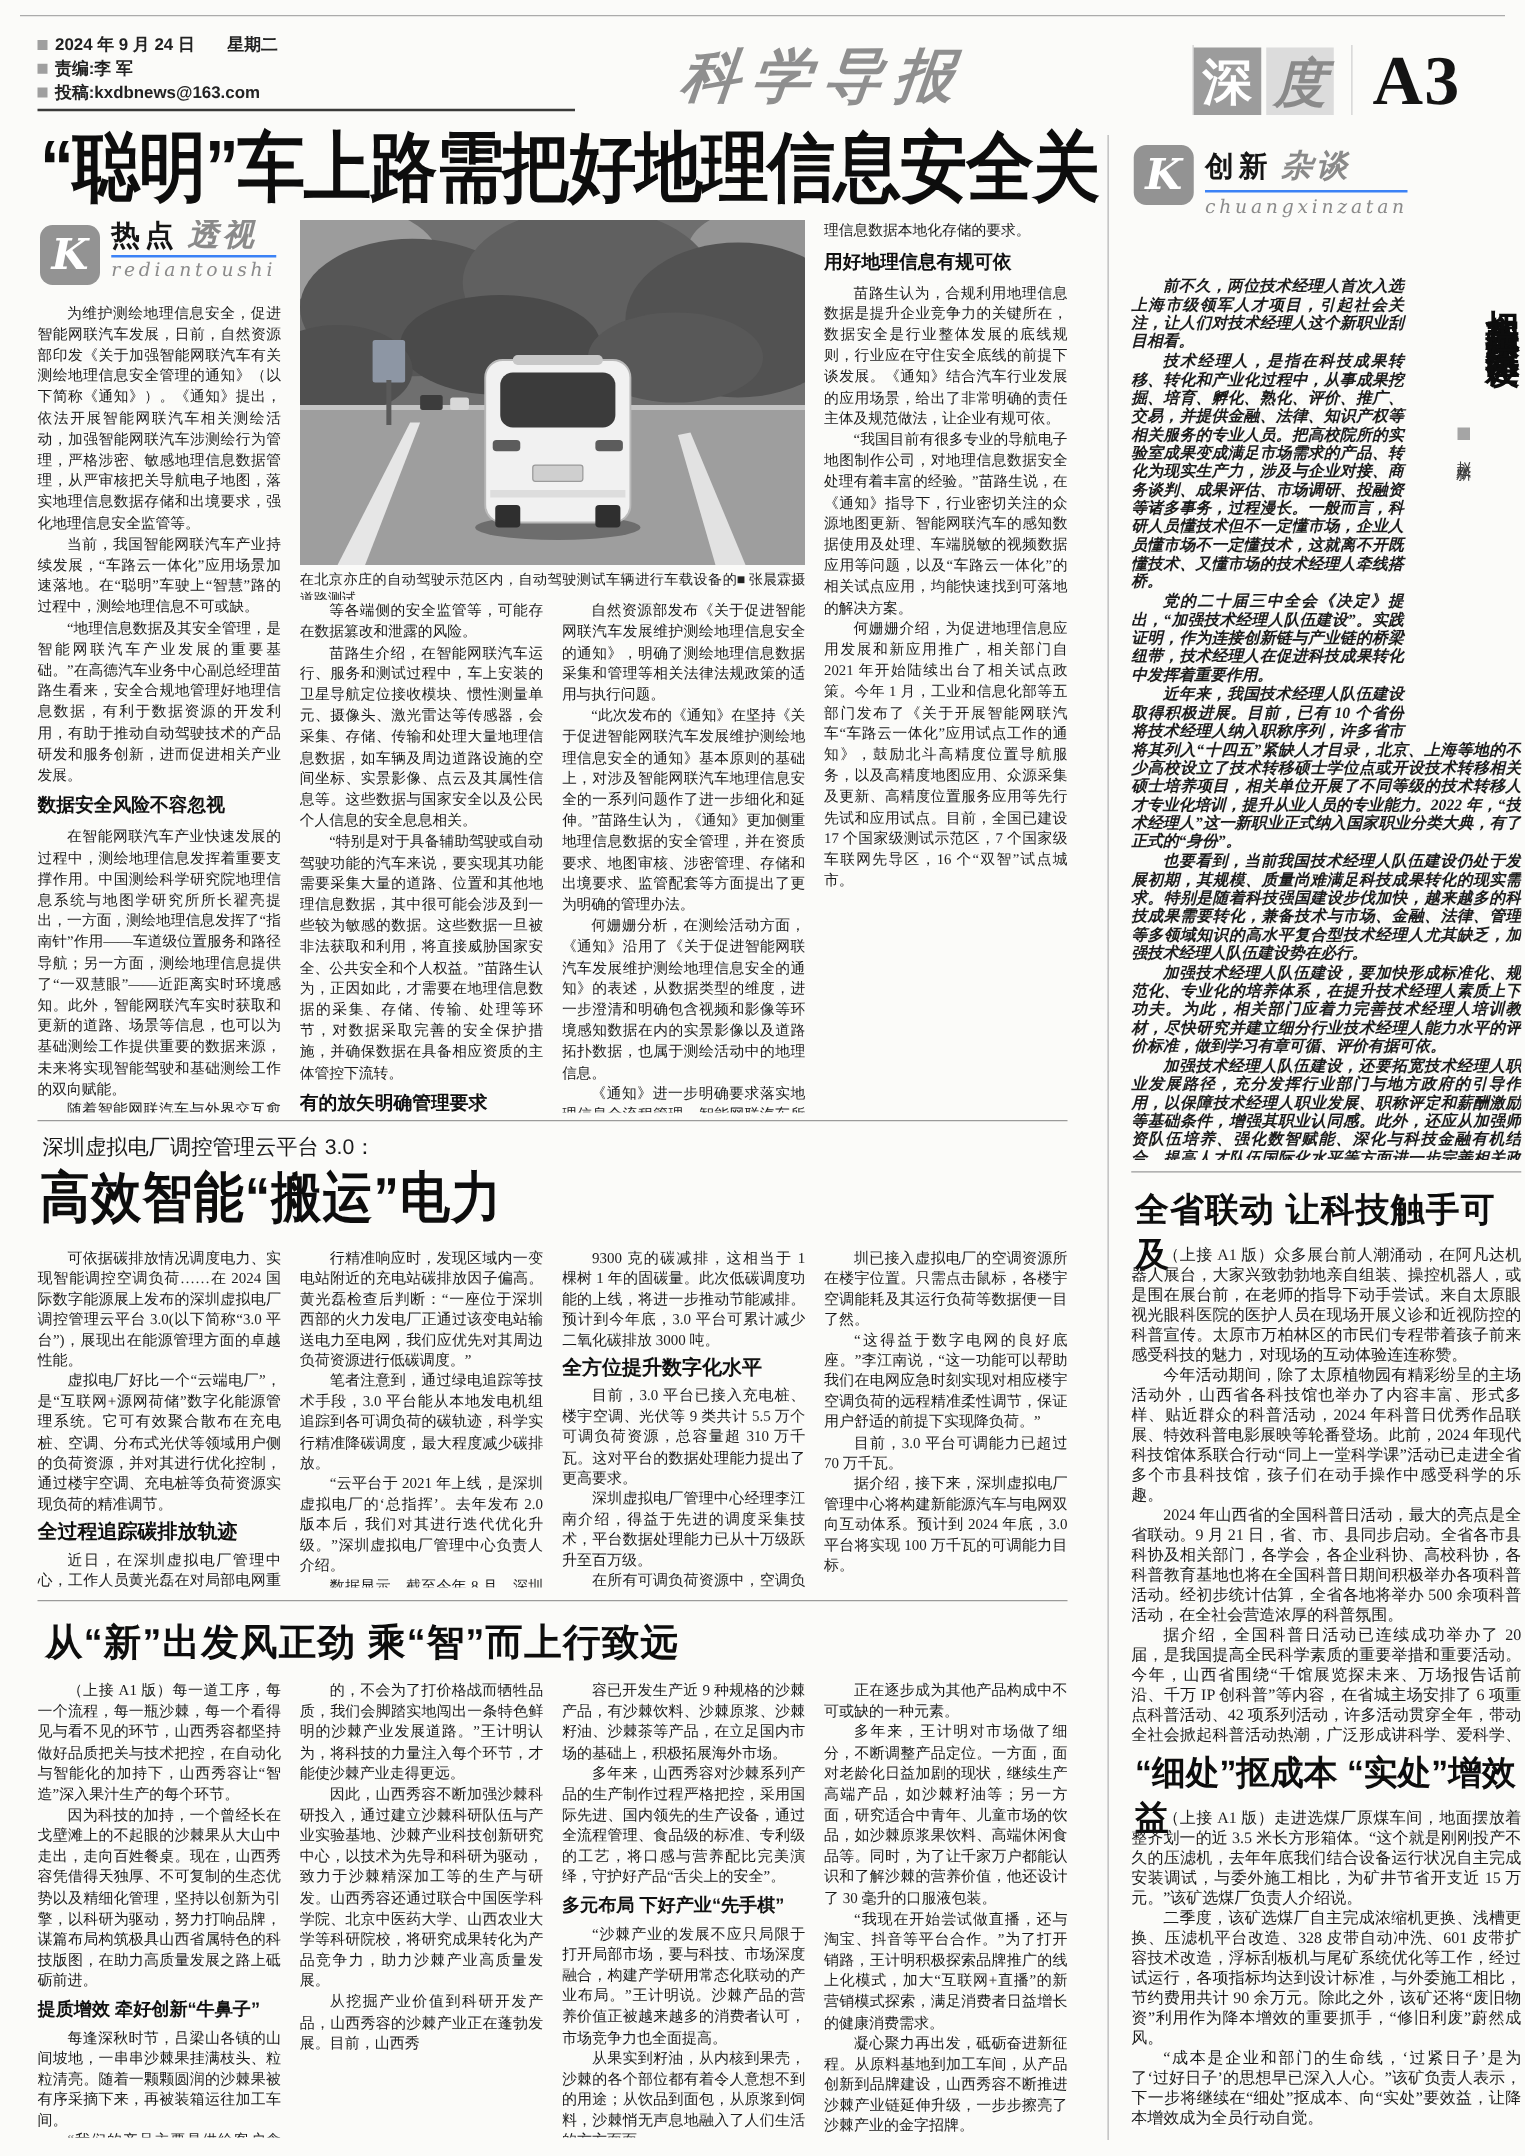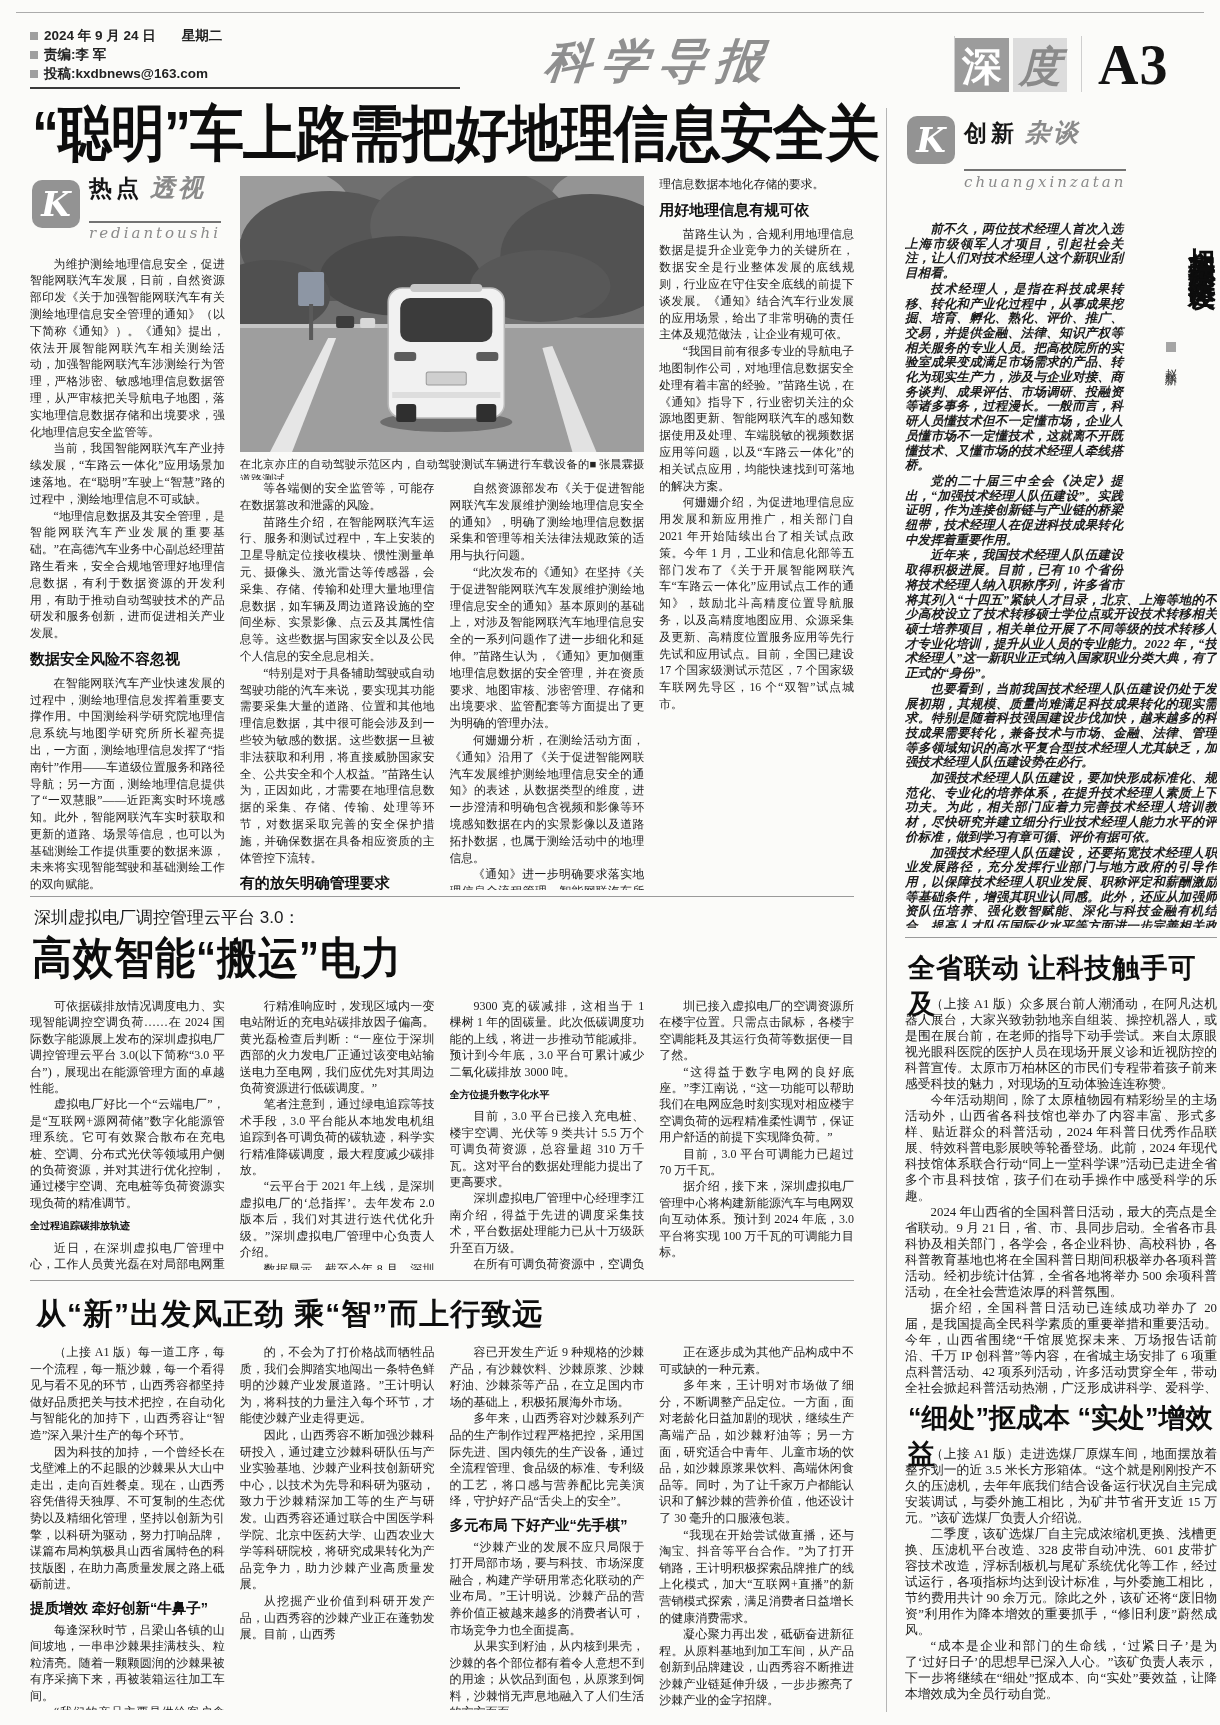--- a/index.html
+++ b/index.html
@@ -25,21 +25,21 @@
   .vthin{width:1px;height:56px;background:#cfcfcf;margin-left:14px;}
   
   .headline1{position:absolute;left:32px;top:94px;width:824px;font-family:"Liberation Sans","DejaVu Sans",sans-serif;
              font-weight:900;font-size:54px;letter-spacing:-1px;color:#0d0d0d;white-space:nowrap;
              transform:scaleY(1.12);transform-origin:top left;}
   
   .kbadge{display:flex;align-items:flex-start;margin:4px 0 14px 2px;}
   .kbox{width:48px;height:48px;background:#939393;border-radius:10px;color:#fff;text-align:center;
         font-family:"DejaVu Serif",serif;font-style:italic;font-weight:700;font-size:34px;line-height:48px;flex:0 0 auto;}
   .kright{margin-left:9px;}
-  .kline1{border-bottom:2px solid #737373;padding-bottom:20px;white-space:nowrap;}
+  .kline1{border-bottom:2px solid #3b82f6;padding-bottom:3px;white-space:nowrap;}
   .kt1{font-family:"Liberation Sans",sans-serif;font-weight:900;font-size:23px;color:#151515;letter-spacing:4px;}
   .kt2{font-family:"DejaVu Serif",serif;font-style:italic;font-weight:700;font-size:25px;color:#8a8a8a;
        margin-left:7px;letter-spacing:3px;}
   .kpy{font-family:"DejaVu Serif",serif;font-style:italic;font-size:15px;color:#8a8a8a;letter-spacing:3px;margin-top:2px;}
   
   .maingrid{position:absolute;left:30px;top:176px;width:824px;height:714px;display:grid;
             grid-template-columns:repeat(4,1fr);grid-template-rows:304px 1fr;column-gap:15px;overflow:hidden;
             font-size:11.8px;line-height:16.8px;text-align:justify;}
   .maingrid .cel{overflow:hidden;}
   .c1{grid-column:1;grid-row:1/3;}
@@ -58,21 +58,21 @@
            display:flex;justify-content:space-between;}
   .credit{white-space:nowrap;color:#222;}
   
   .kicker{position:absolute;left:34px;top:906px;font-size:17px;color:#1a1a1a;font-family:"Liberation Sans",sans-serif;}
   .headline2{position:absolute;left:32px;top:928px;font-family:"Liberation Sans",sans-serif;font-weight:900;
              font-size:40px;color:#0d0d0d;letter-spacing:1px;transform:scaleY(1.1);transform-origin:top left;}
   .powergrid{position:absolute;left:30px;top:998px;width:824px;height:272px;display:grid;
              grid-template-columns:repeat(4,1fr);column-gap:15px;font-size:12px;line-height:16.4px;
              text-align:justify;overflow:hidden;}
   .powergrid .cel{overflow:hidden;}
-  .powergrid .sub{font-size:10px;margin:7px 0 5px;}
+  .powergrid .sub{font-size:16px;margin:7px 0 5px;}
   
   .headline3{position:absolute;left:36px;top:1294px;font-family:"Liberation Sans",sans-serif;font-weight:900;
              font-size:30px;color:#0d0d0d;letter-spacing:1px;}
   .shajigrid{position:absolute;left:30px;top:1344px;width:824px;height:366px;display:grid;
              grid-template-columns:repeat(4,1fr);column-gap:15px;font-size:12px;line-height:16.6px;
              text-align:justify;overflow:hidden;}
   .shajigrid .cel{overflow:hidden;}
   .shajigrid .sub{font-size:14.5px;margin:7px 0 5px;}
   
   .vrule{position:absolute;left:886px;top:108px;width:1px;height:1604px;background:#b5b5b5;}

